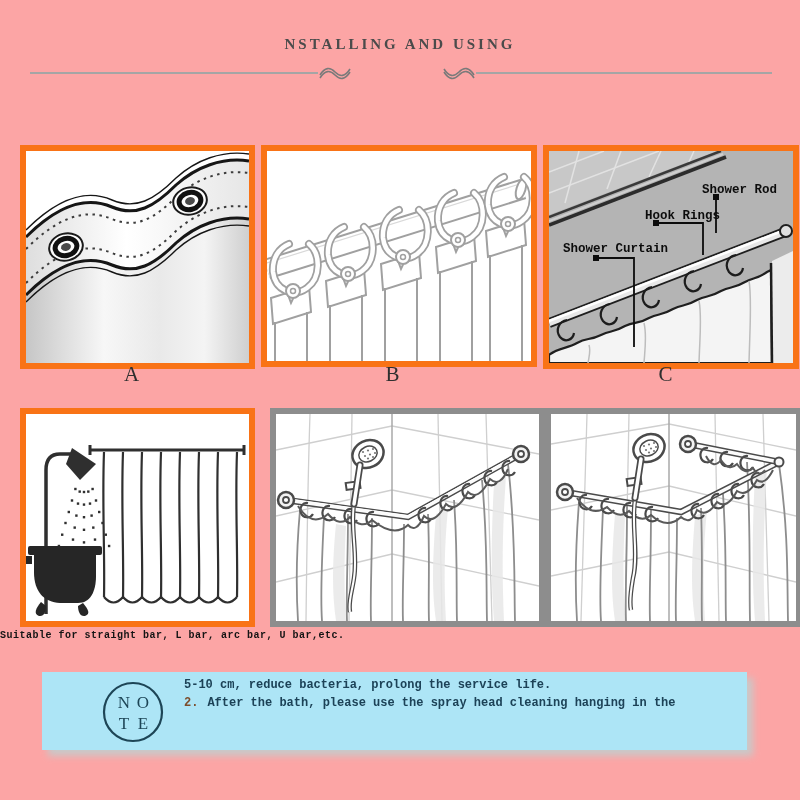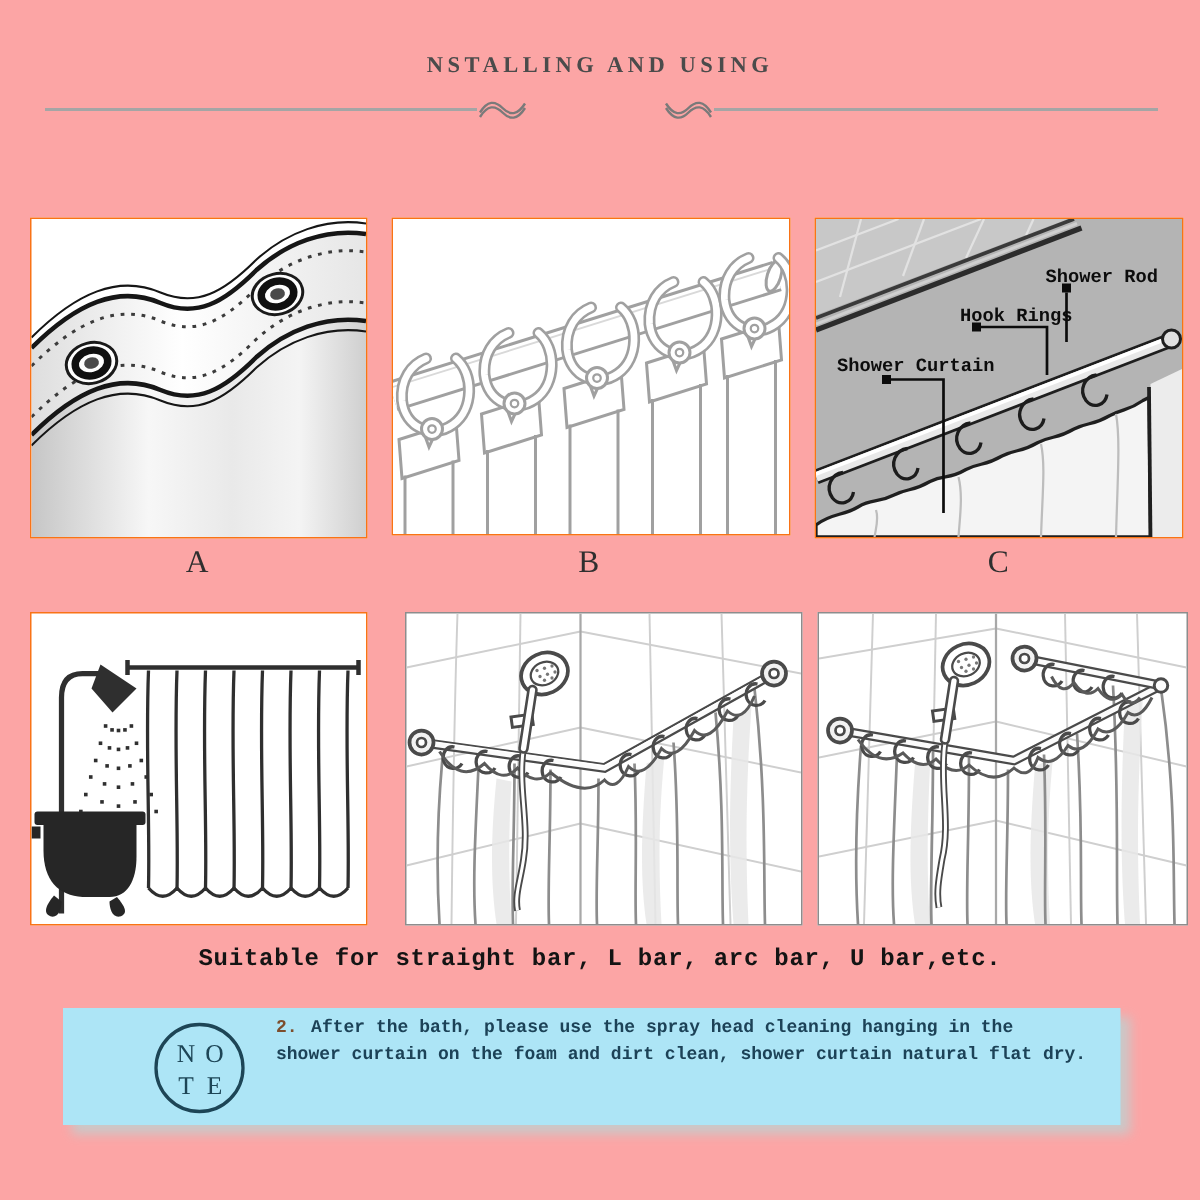--- a/index.html
+++ b/index.html
@@ -5,26 +5,26 @@
   html,body{margin:0;padding:0;background:#fff;}
   .page{position:relative;width:800px;height:800px;background:#fca5a5;overflow:hidden;
         font-family:"Liberation Mono",monospace;}
   
   .title{position:absolute;top:36px;left:0;width:100%;text-align:center;
          font-family:"Liberation Serif",serif;font-weight:bold;font-size:15px;
          letter-spacing:3px;color:#4b4b4b;}
   .rule-line{position:absolute;top:72px;height:2px;background:#a5a5a5;}
   .orn{position:absolute;top:64px;}
   
-  .panel{position:absolute;background:#fff;border:1px solid #f97316;}
+  .panel{position:absolute;background:#fff;border:6px solid #f97316;}
   .plabel{position:absolute;width:223px;text-align:center;top:362px;
           font-family:"Liberation Serif",serif;font-size:21px;color:#2f2f2f;}
   
-  .caption{position:absolute;top:630px;left:0;width:100%;text-align:center;
-           font-weight:bold;font-size:16px;color:#141414;letter-spacing:.5px;}
+  .caption{position:absolute;top:630px;left:0;width:100%;
+           font-weight:bold;font-size:10px;color:#141414;letter-spacing:.5px;}
   
   .note{position:absolute;left:42px;top:672px;width:705px;height:78px;background:#ade5f6;
         box-shadow:6px 6px 7px #c9c9c9;}
   .stamp{position:absolute;left:58px;top:7px;}
   .note-text{position:absolute;left:142px;top:5px;width:560px;font-size:12px;
              font-weight:bold;color:#1c4257;line-height:17.6px;}
   .note-line{white-space:nowrap;}
   .num{color:#7d4e2d;margin-right:9px;}
   .num:empty{margin:0;}
 </style>
@@ -383,18 +383,18 @@
     <svg class="stamp" width="66" height="66">
       <circle cx="33" cy="33" r="29" fill="none" stroke="#1d4556" stroke-width="2.2"></circle>
       <g font-family="Liberation Serif, serif" font-size="17" fill="#1d4556" text-anchor="middle">
         <text x="24" y="29">N</text>
         <text x="43" y="29">O</text>
         <text x="24" y="50">T</text>
         <text x="43" y="50">E</text>
       </g>
     </svg>
     <div class="note-text">
+      <div class="note-line"><span class="num"></span><span>5-10 cm, reduce bacteria, prolong the service life.</span></div>
       <div class="note-line"><span class="num">2.</span><span>After the bath, please use the spray head cleaning hanging in the</span></div>
-      <div class="note-line"><span class="num"></span><span>shower curtain on the foam and dirt clean, shower curtain natural flat dry.</span></div>
     </div>
   </div>
 
 </div>
 
 </body></html>

